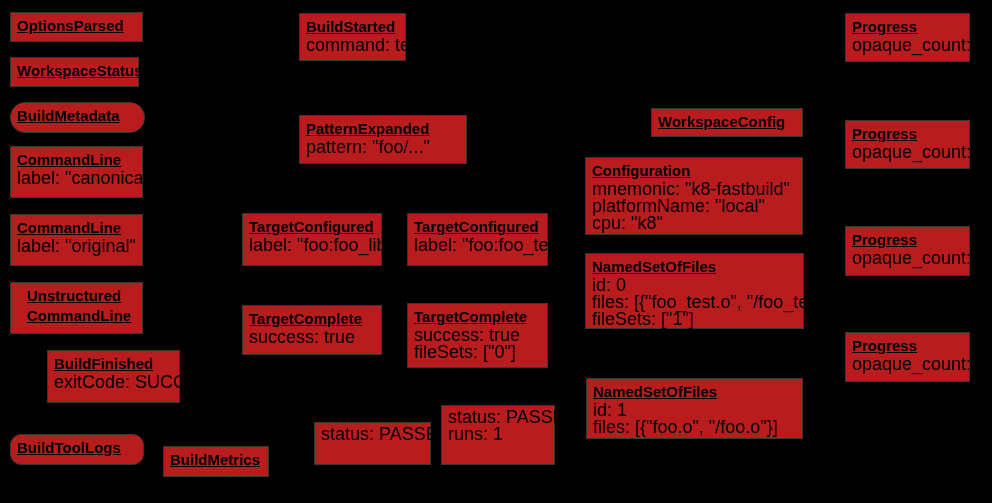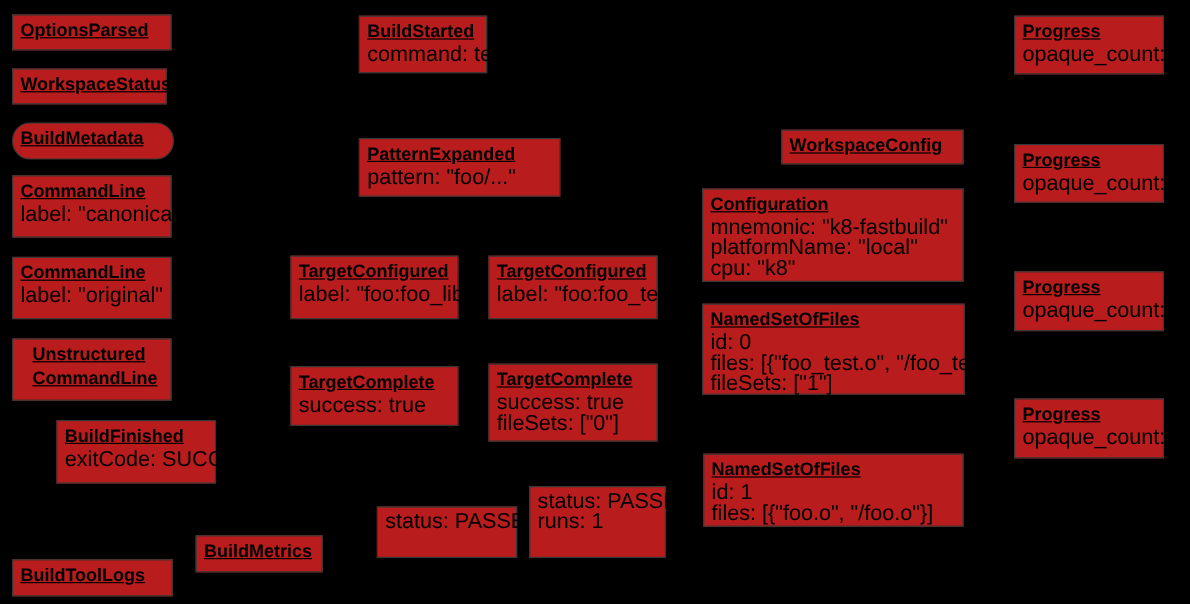--- a/index.html
+++ b/index.html
@@ -64,21 +64,21 @@
 
   <div class="node" style="left:10px; top:282px; width:133px; height:52px;padding-left:16px;">
     <div class="node-title">Unstructured CommandLine</div>
   </div>
 
   <div class="node" style="left:24px; top:350px; width:133px; height:53px;margin-left:23px;">
     <div class="node-title">BuildFinished</div>
     <div class="node-line">exitCode: SUCCESS</div>
   </div>
 
-  <div class="node" style="left:10px; top:466px; width:134px; height:31px;">
+  <div class="node" style="left:10px; top:434px; width:134px; height:31px;border-radius:11px;">
     <div class="node-title">BuildToolLogs</div>
   </div>
 
   <div class="node" style="left:163px; top:446px; width:106px; height:31px;">
     <div class="node-title">BuildMetrics</div>
   </div>
 
   <div class="node" style="left:299px; top:13px; width:107px; height:48px;">
     <div class="node-title">BuildStarted</div>
     <div class="node-line">command: test</div>

